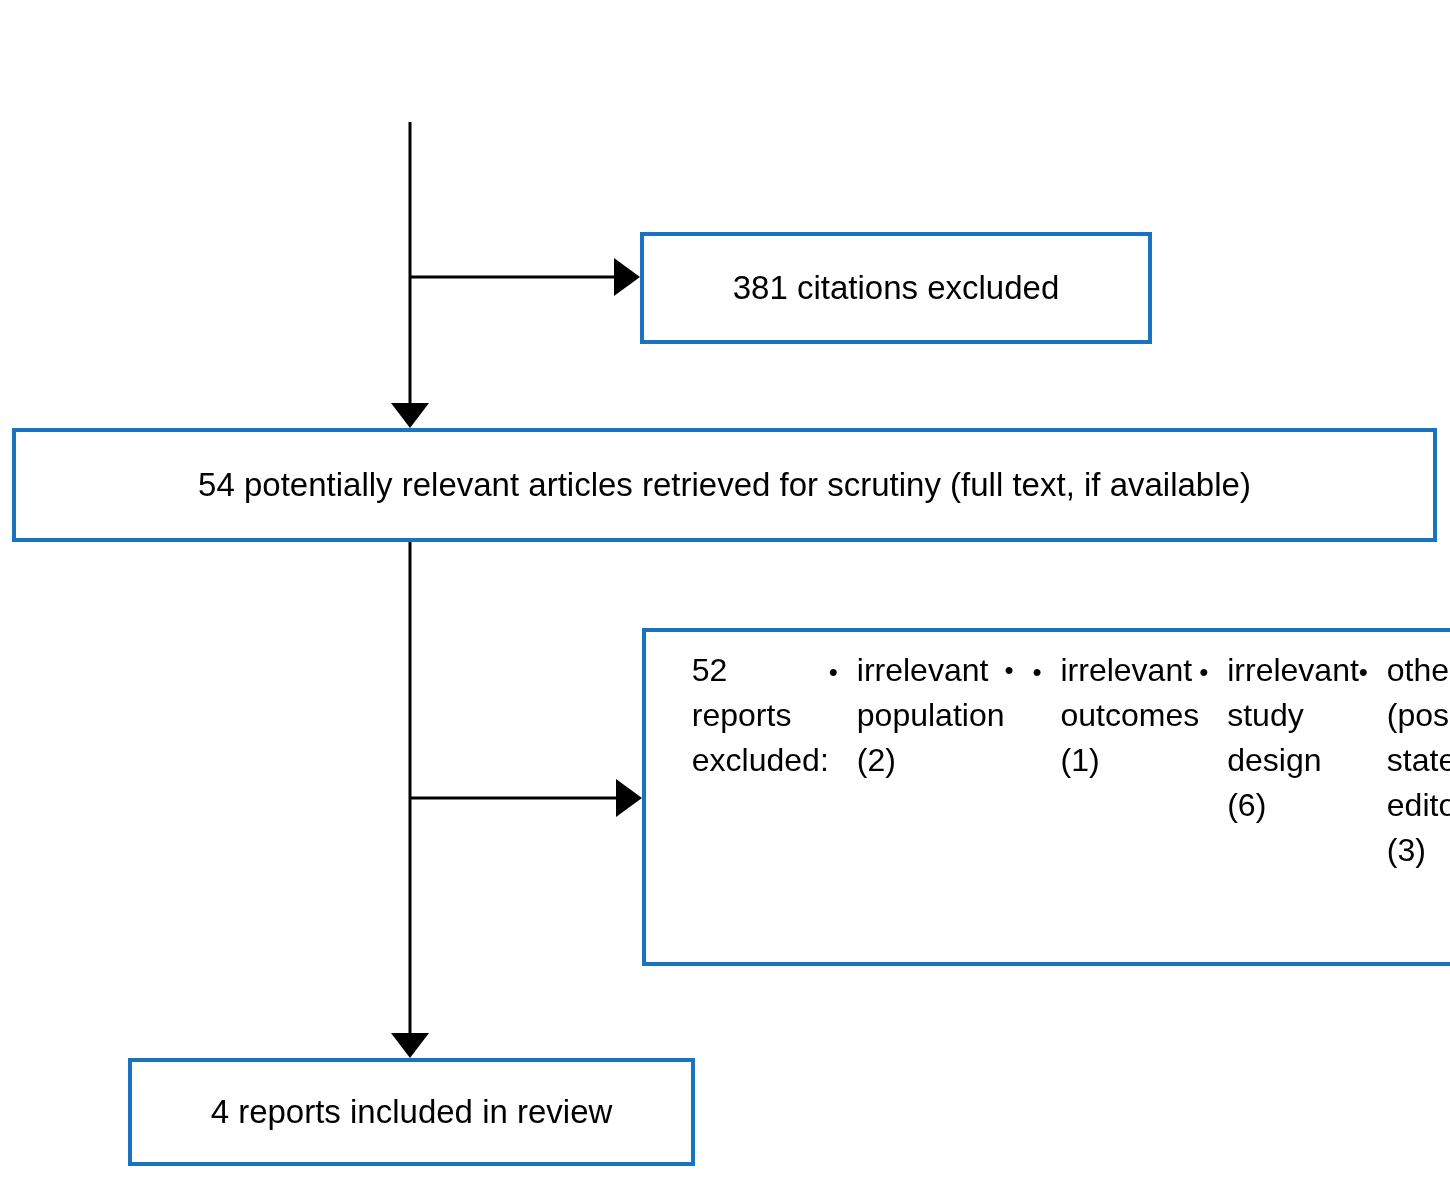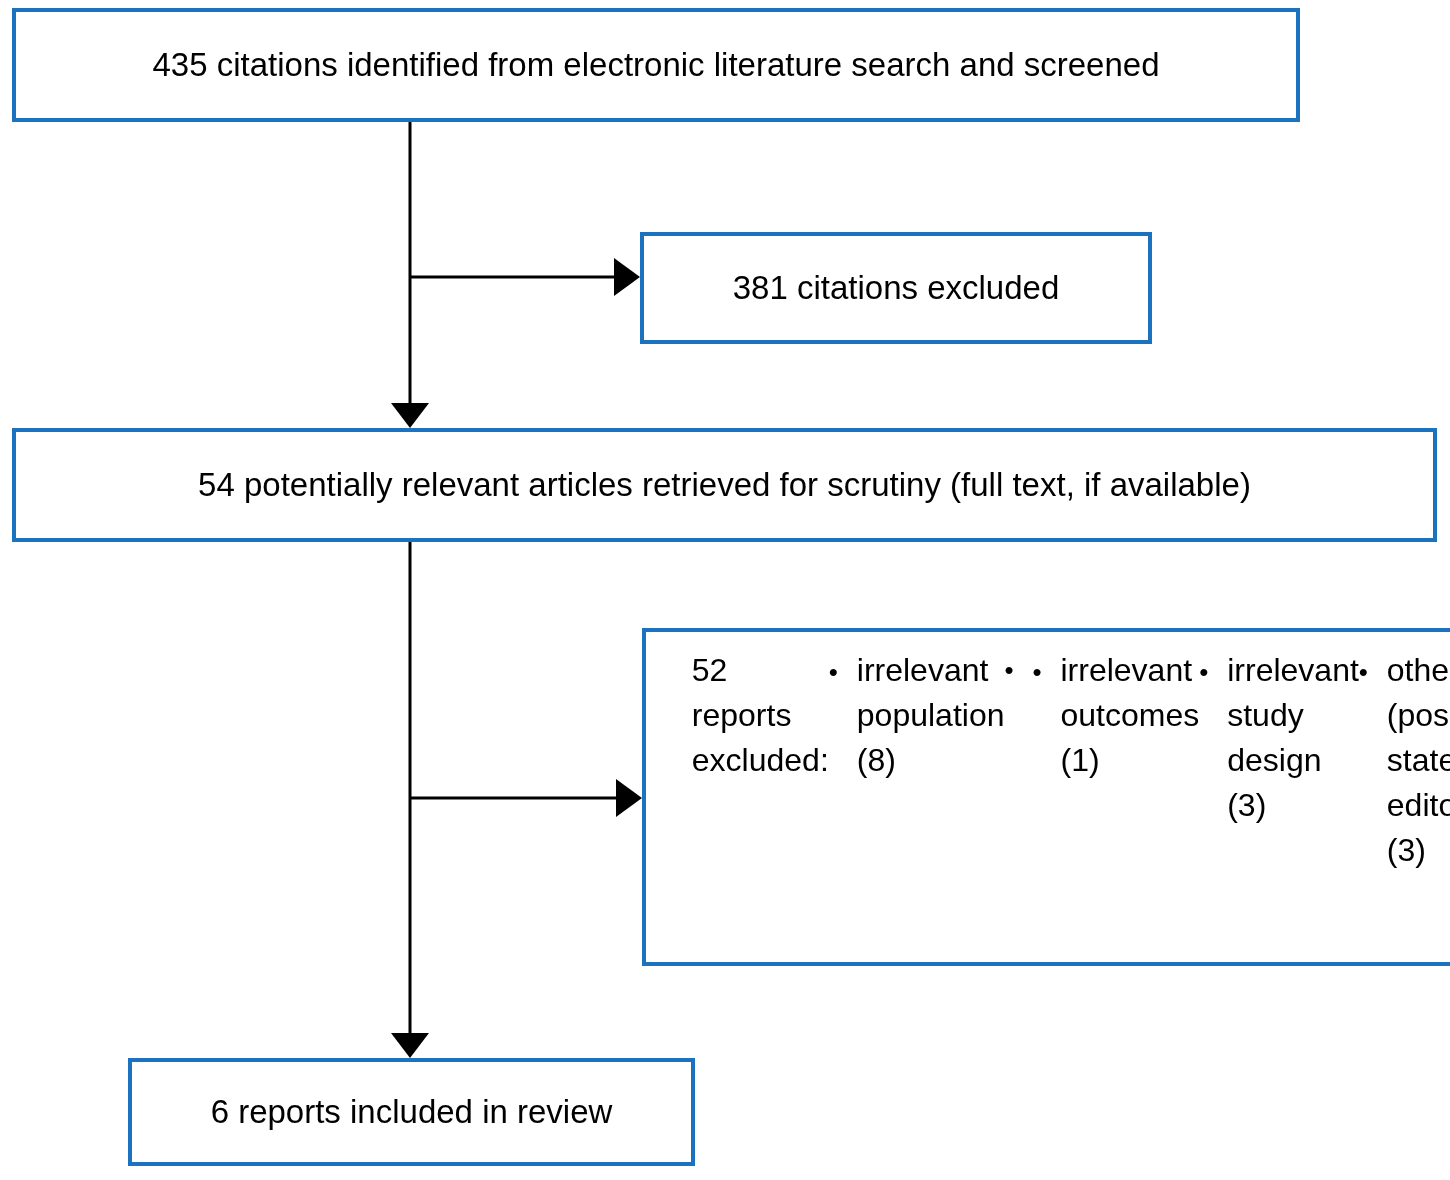--- a/index.html
+++ b/index.html
@@ -76,52 +76,49 @@
       <line x1="410" y1="542" x2="410" y2="1034"></line>
       <polygon points="410,1058 391,1033 429,1033"></polygon>
     </g>
 
     <g>
       <line x1="410" y1="798" x2="618" y2="798"></line>
       <polygon points="642,798 616,779 616,817"></polygon>
     </g>
   </svg>
 
-  <div class="box box--screened">
-    <span>435 citations identified from electronic literature search and screened</span>
-  </div>
 
   <div class="box box--cit-excl">
     <span>381 citations excluded</span>
   </div>
 
   <div class="box box--retrieved">
     <span>54 potentially relevant articles retrieved for scrutiny (full text, if available)</span>
   </div>
 
   <div class="box box--rep-excl">
     <div>52 reports excluded:</div>
     <div class="bullet-row">
       <span class="bullet-glyph">•</span>
-      <span>irrelevant population (8)</span>
+      <span>irrelevant population (2)</span>
     </div>
     <div class="bullet-row">
       <span class="bullet-glyph">•</span>
     </div>
     <div class="bullet-row">
       <span class="bullet-glyph">•</span>
       <span>irrelevant outcomes (1)</span>
     </div>
     <div class="bullet-row">
       <span class="bullet-glyph">•</span>
-      <span>irrelevant study design (3)</span>
+      <span>irrelevant study design (6)</span>
     </div>
     <div class="bullet-row">
       <span class="bullet-glyph">•</span>
       <span>other (position statements, editorials) (3)</span>
     </div>
   </div>
 
   <div class="box box--included">
-    <span>6 reports included in review</span>
+    <span>4 reports included in review</span>
   </div>
 
 </div>
 
 </body></html>

